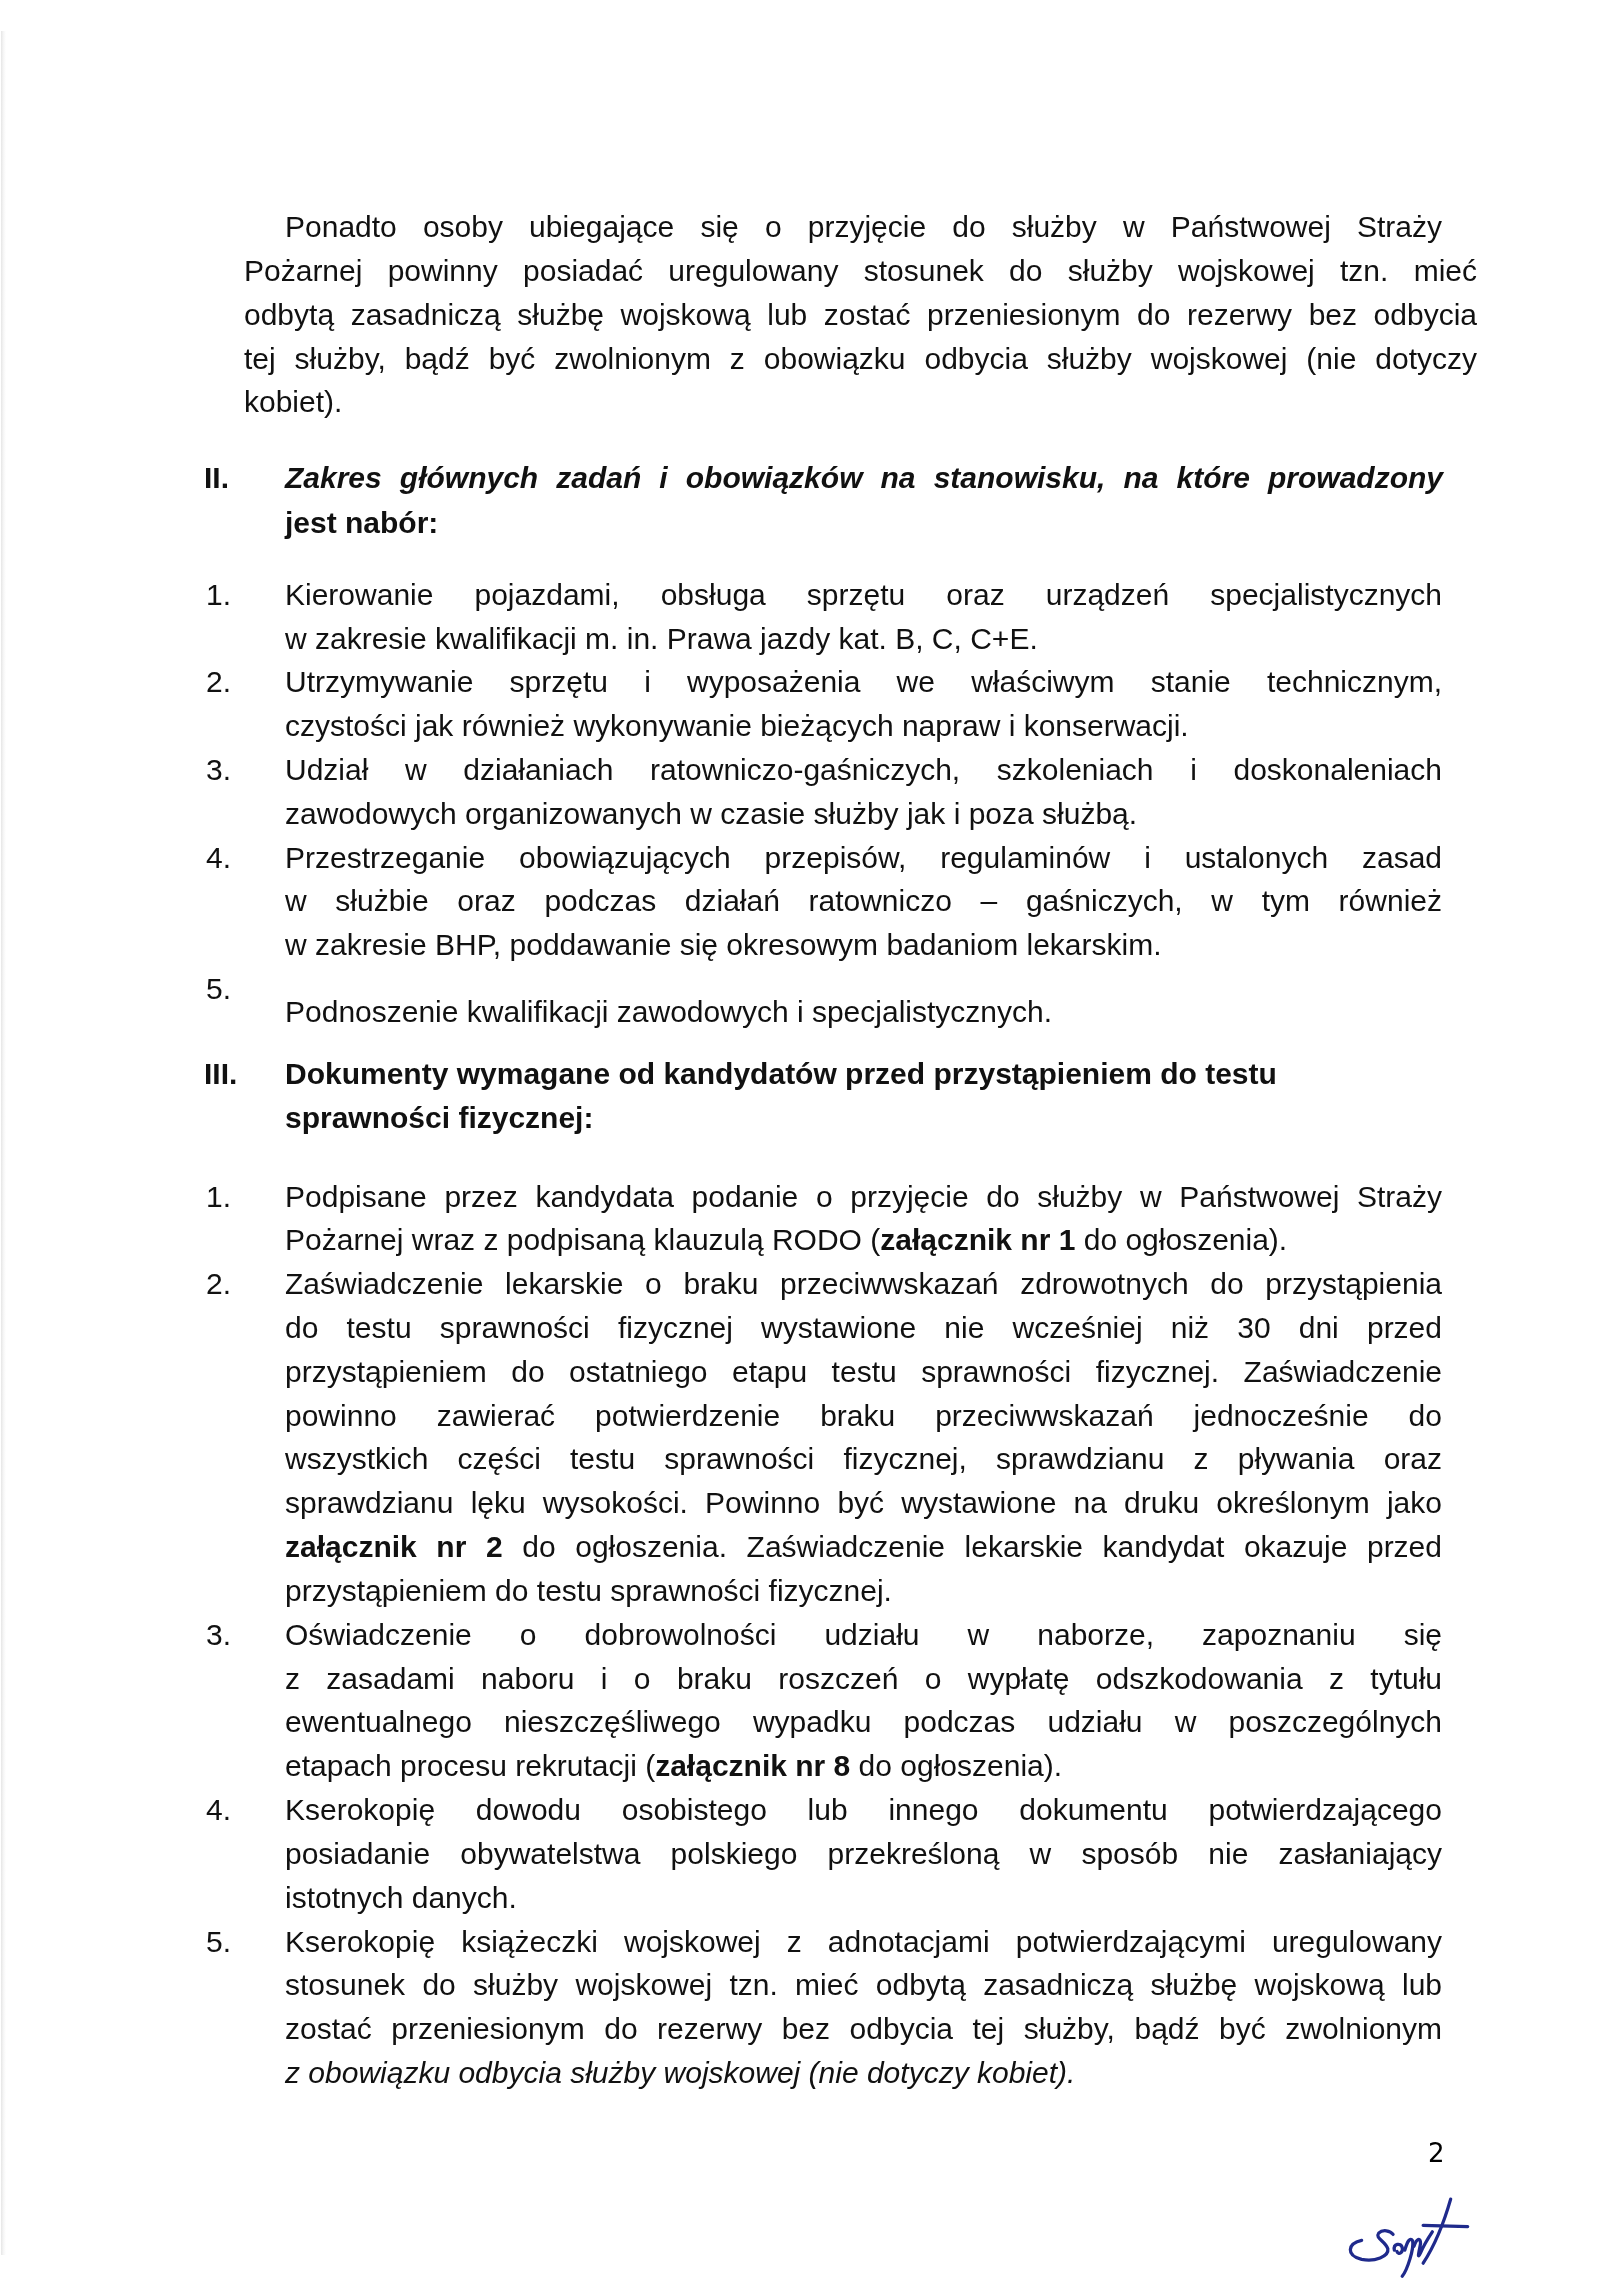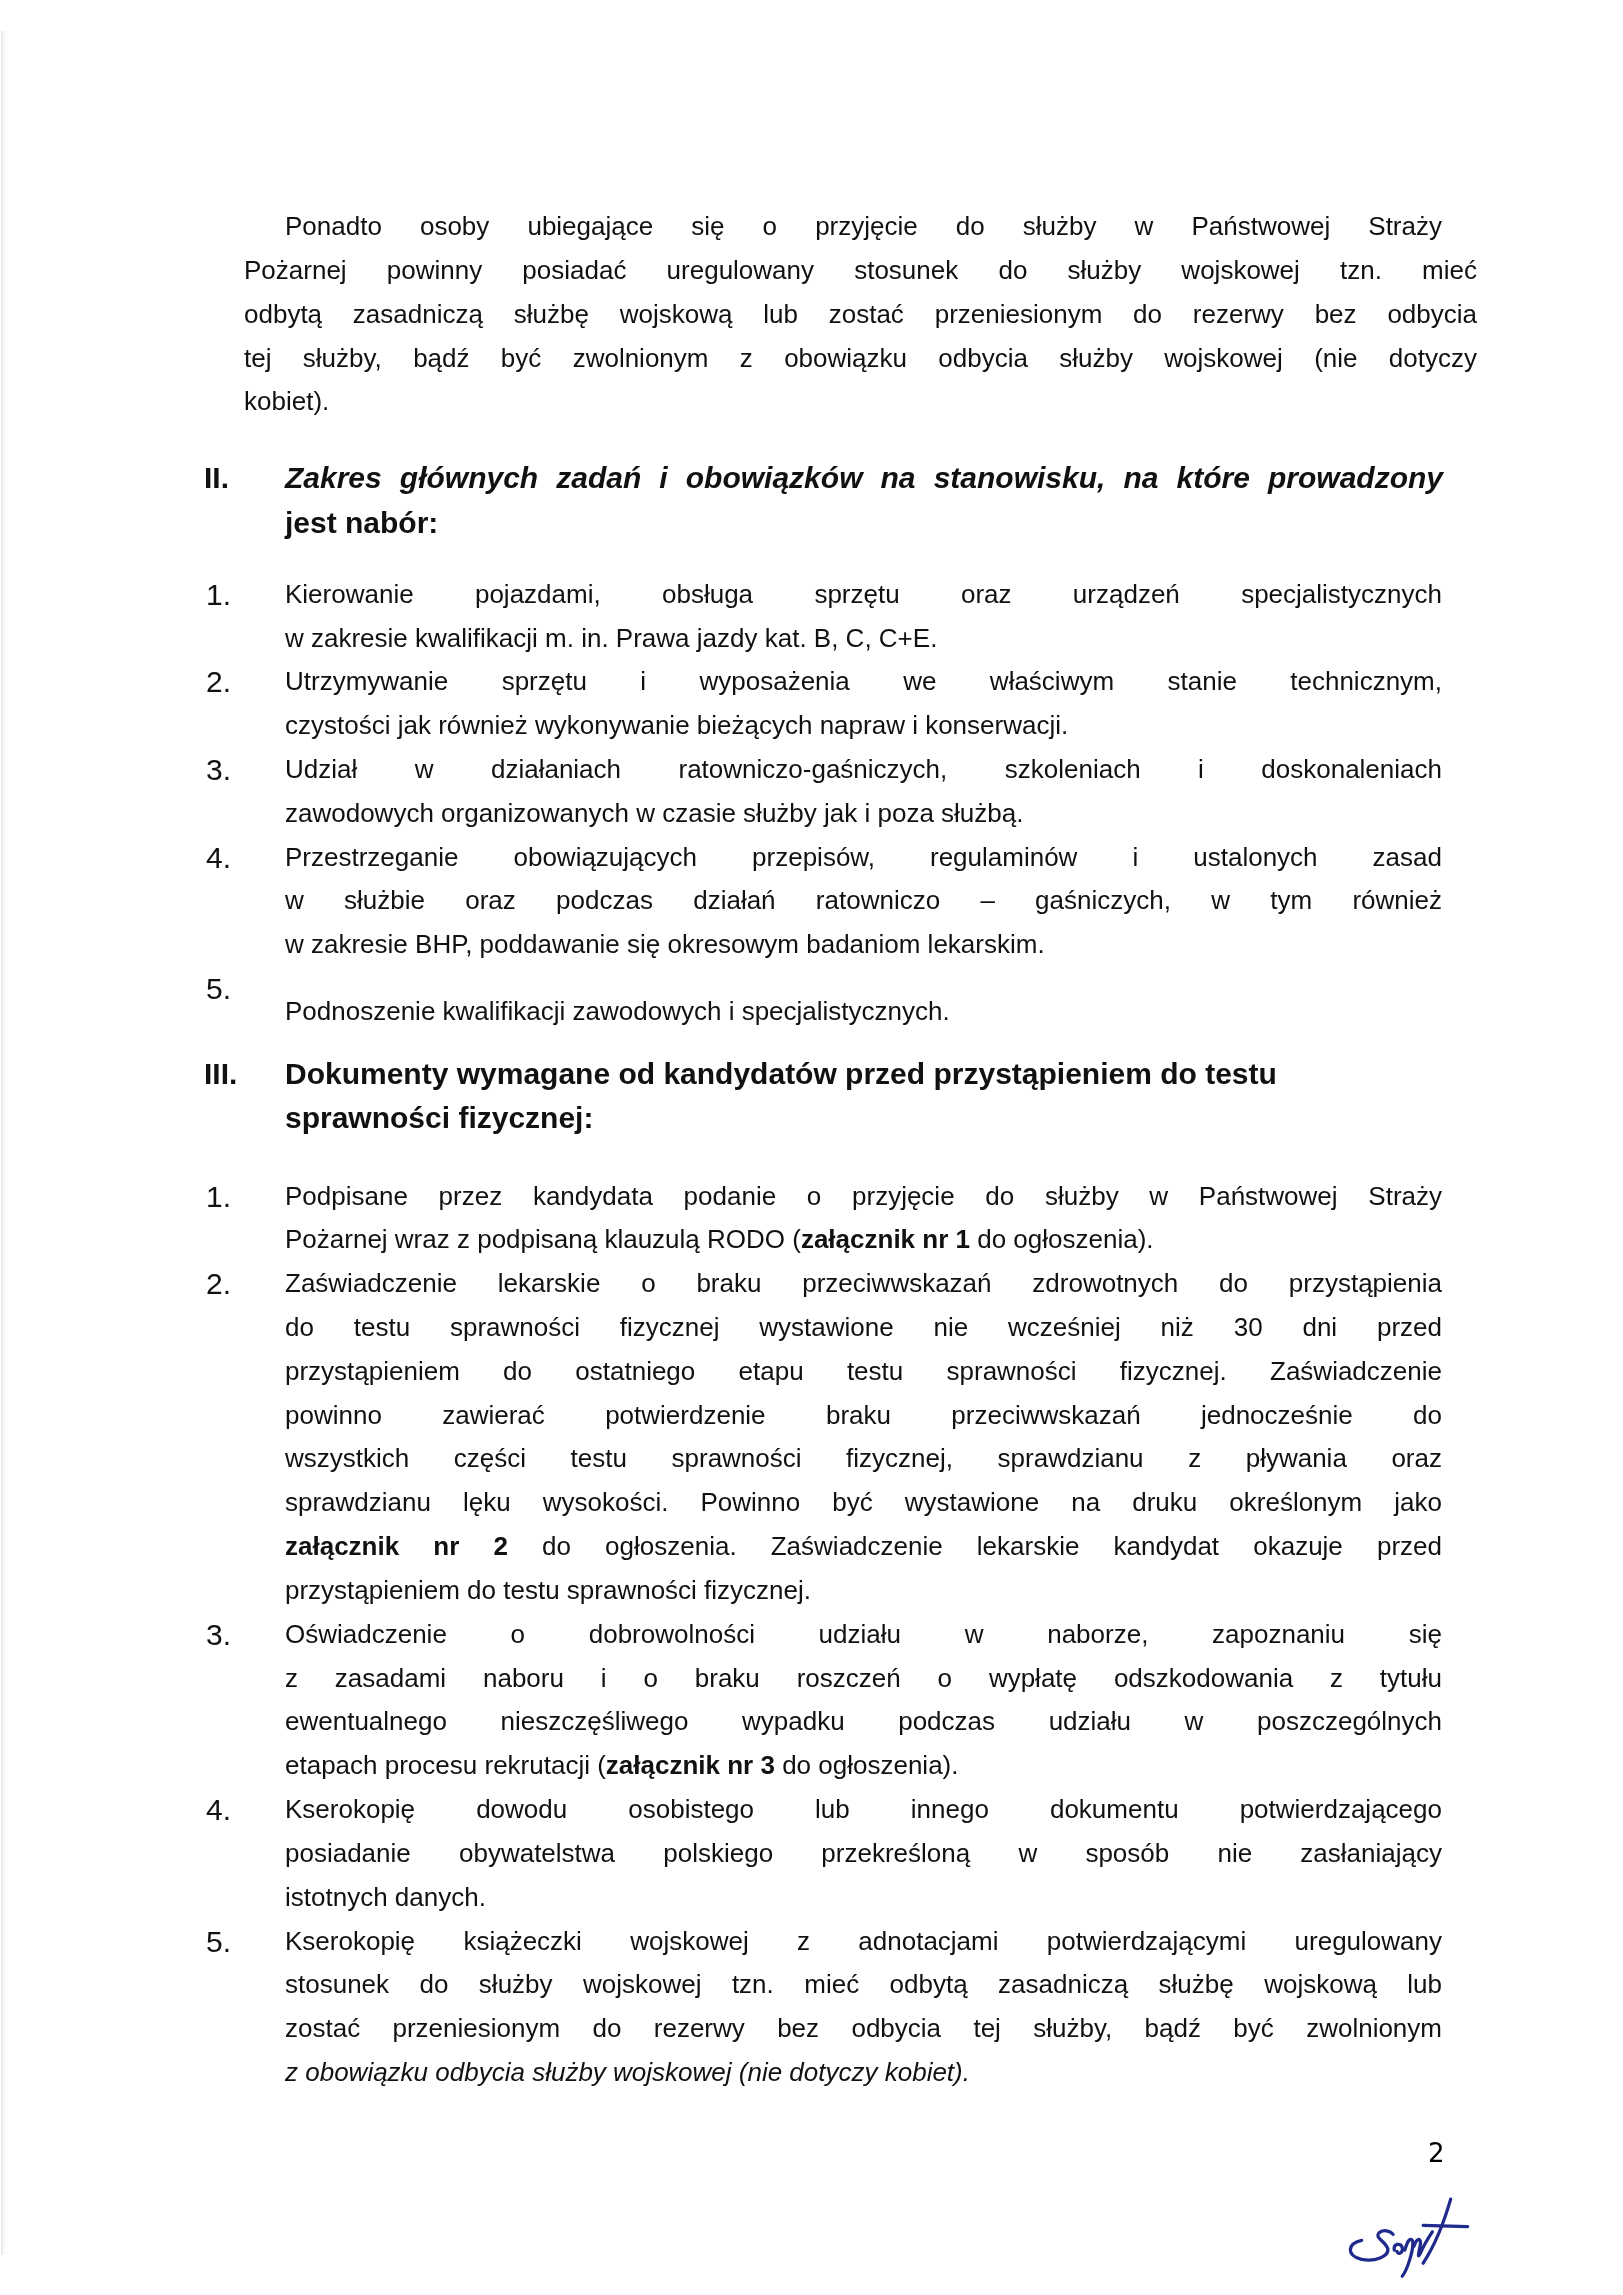--- a/index.html
+++ b/index.html
@@ -1,21 +1,21 @@
 <!DOCTYPE html>
 <html style="font-size:10.5px"><head>
 <meta charset="utf-8">
 <style>
   html, body { margin:0; padding:0; background:#ffffff; }
   body { width:1623px; height:2295px; position:relative; overflow:hidden; }
   .scan-edge { position:absolute; left:1.3px; top:31px; width:5.2px; height:2224px;
     background:linear-gradient(to right,#e6e6e6,#f6f6f6,#ffffff); }
   .page { position:absolute; left:0; top:0; width:1623px; height:2295px;
     font-family:"Liberation Sans", sans-serif; color:#111111; }
-  .line { position:absolute; left:285px; width:1157px; font-size:26px; line-height:37px;
+  .line { position:absolute; left:285px; width:1157px; font-size:30px; line-height:37px;
     white-space:nowrap; text-align:justify; text-align-last:justify; }
   .line.last { text-align-last:left; }
   .line.full { left:208px; width:1233px;margin-left:36px; }
   .num { position:absolute; left:206px; font-size:30px; line-height:37px; }
   .heading-num { position:absolute; left:204px; font-size:30px; line-height:37px; font-weight:bold; }
   .heading { position:absolute; left:285px; width:1158px; font-size:30px; line-height:37px; font-weight:bold;
     white-space:nowrap; text-align:justify; text-align-last:justify; }
   .heading.last { text-align-last:left; }
   b { font-weight:bold; }
   .page-number { position:absolute; left:1428px; top:2138px; font-family:"DejaVu Sans", sans-serif; font-size:26px; color:#000; }
@@ -94,21 +94,21 @@
       <div class="line" style="top:1484px;">sprawdzianu lęku wysokości. Powinno być wystawione na druku określonym jako</div>
       <div class="line" style="top:1528px;"><b>załącznik nr 2</b><span> do ogłoszenia. Zaświadczenie lekarskie kandydat okazuje przed</span></div>
       <div class="line last" style="top:1572px;">przystąpieniem do testu sprawności fizycznej.</div>
     </div>
 
     <div>
       <span class="num" style="top:1616px;">3.</span>
       <div class="line" style="top:1616px;">Oświadczenie o dobrowolności udziału w naborze, zapoznaniu się</div>
       <div class="line" style="top:1660px;">z zasadami naboru i o braku roszczeń o wypłatę odszkodowania  z tytułu</div>
       <div class="line" style="top:1703px;">ewentualnego nieszczęśliwego wypadku podczas udziału w poszczególnych</div>
-      <div class="line last" style="top:1747px;"><span>etapach procesu rekrutacji (</span><b>załącznik nr 3</b><span> do ogłoszenia).</span></div>
+      <div class="line last" style="top:1747px;"><span>etapach procesu rekrutacji (</span><b>załącznik nr 8</b><span> do ogłoszenia).</span></div>
     </div>
 
     <div>
       <span class="num" style="top:1791px;">4.</span>
       <div class="line" style="top:1791px;">Kserokopię dowodu osobistego lub innego dokumentu potwierdzającego</div>
       <div class="line" style="top:1835px;">posiadanie obywatelstwa polskiego przekreśloną w sposób nie zasłaniający</div>
       <div class="line last" style="top:1879px;">istotnych danych.</div>
     </div>
 
     <div>

